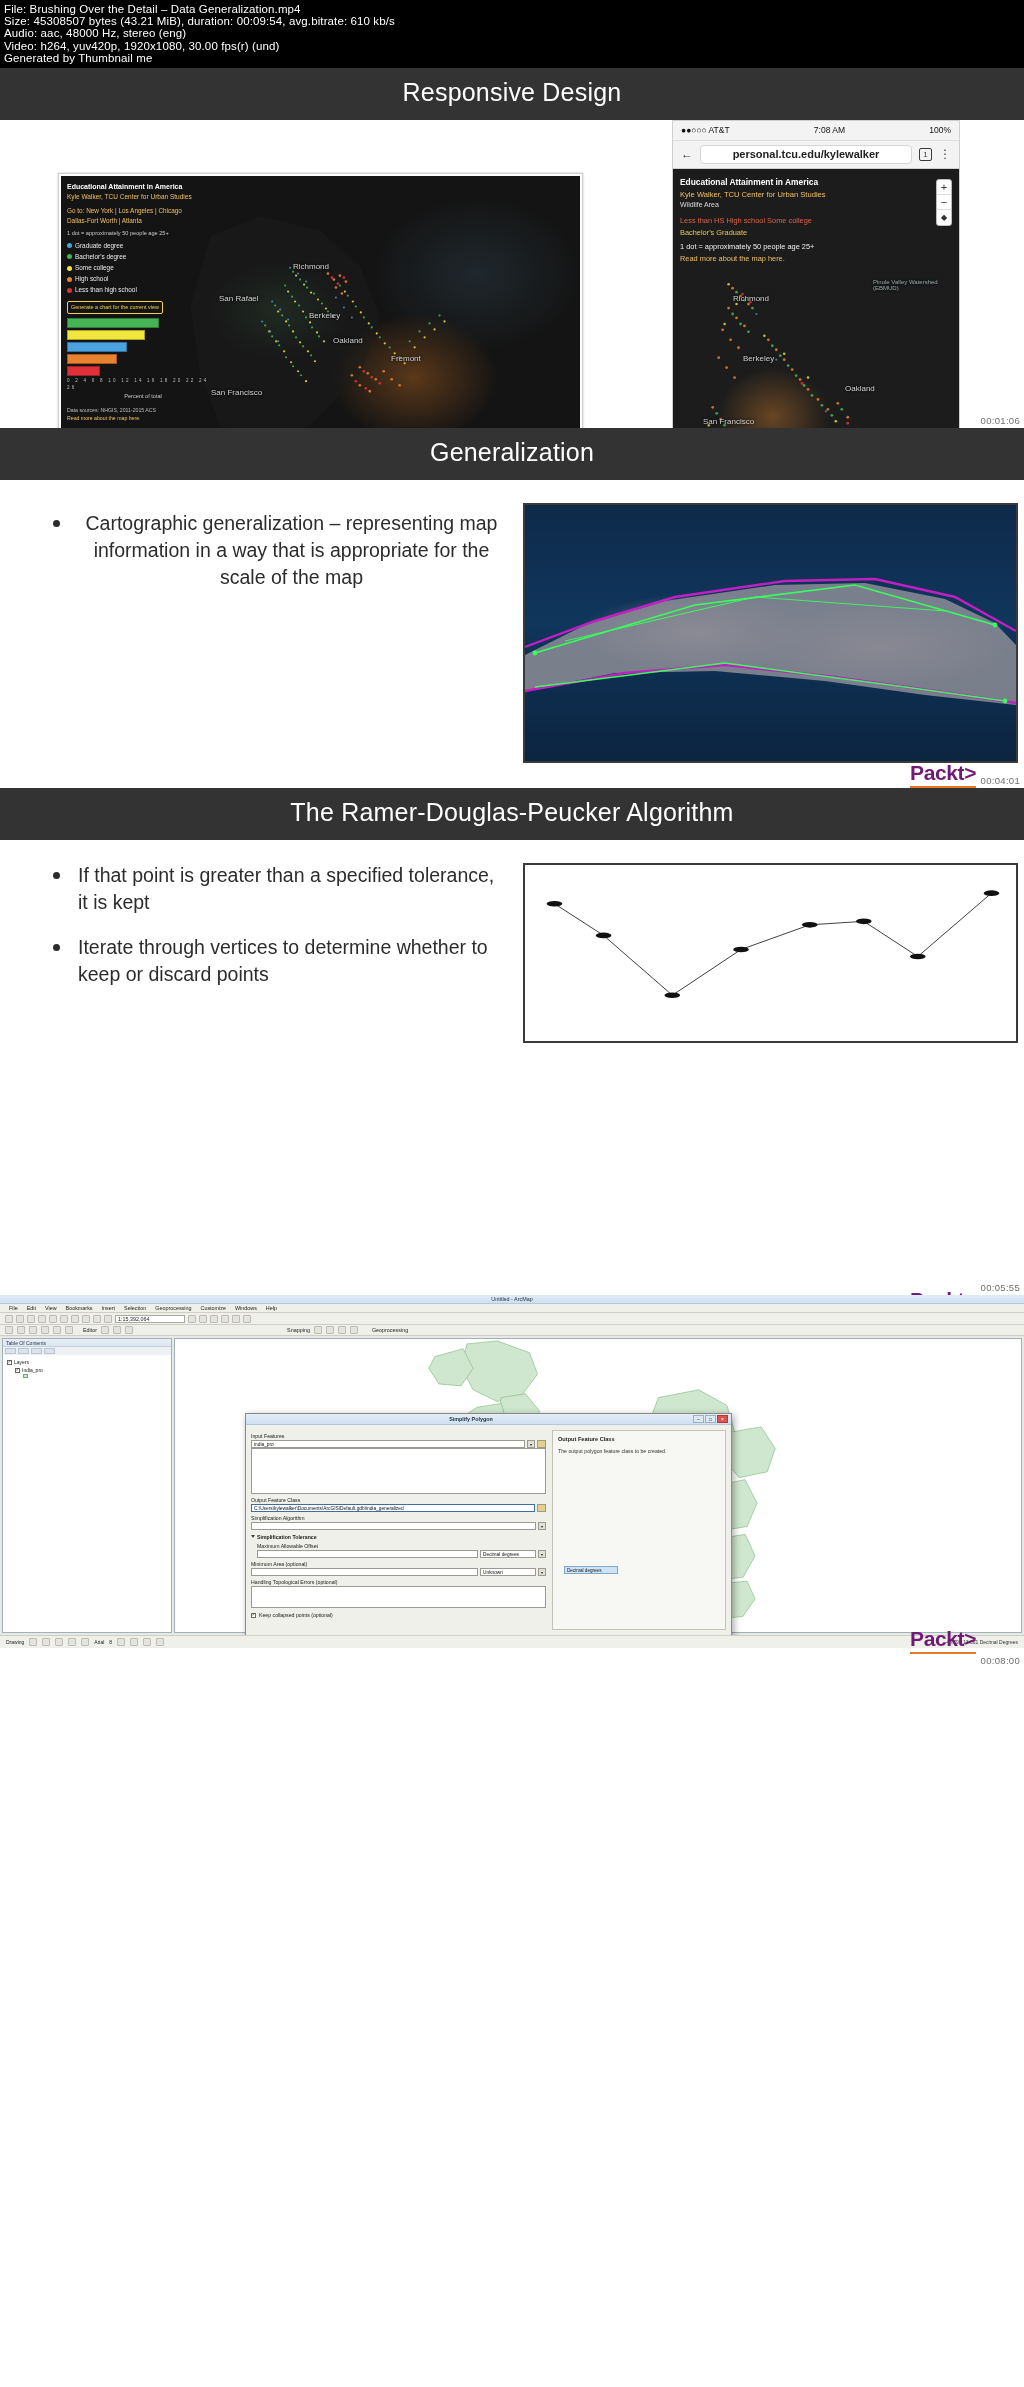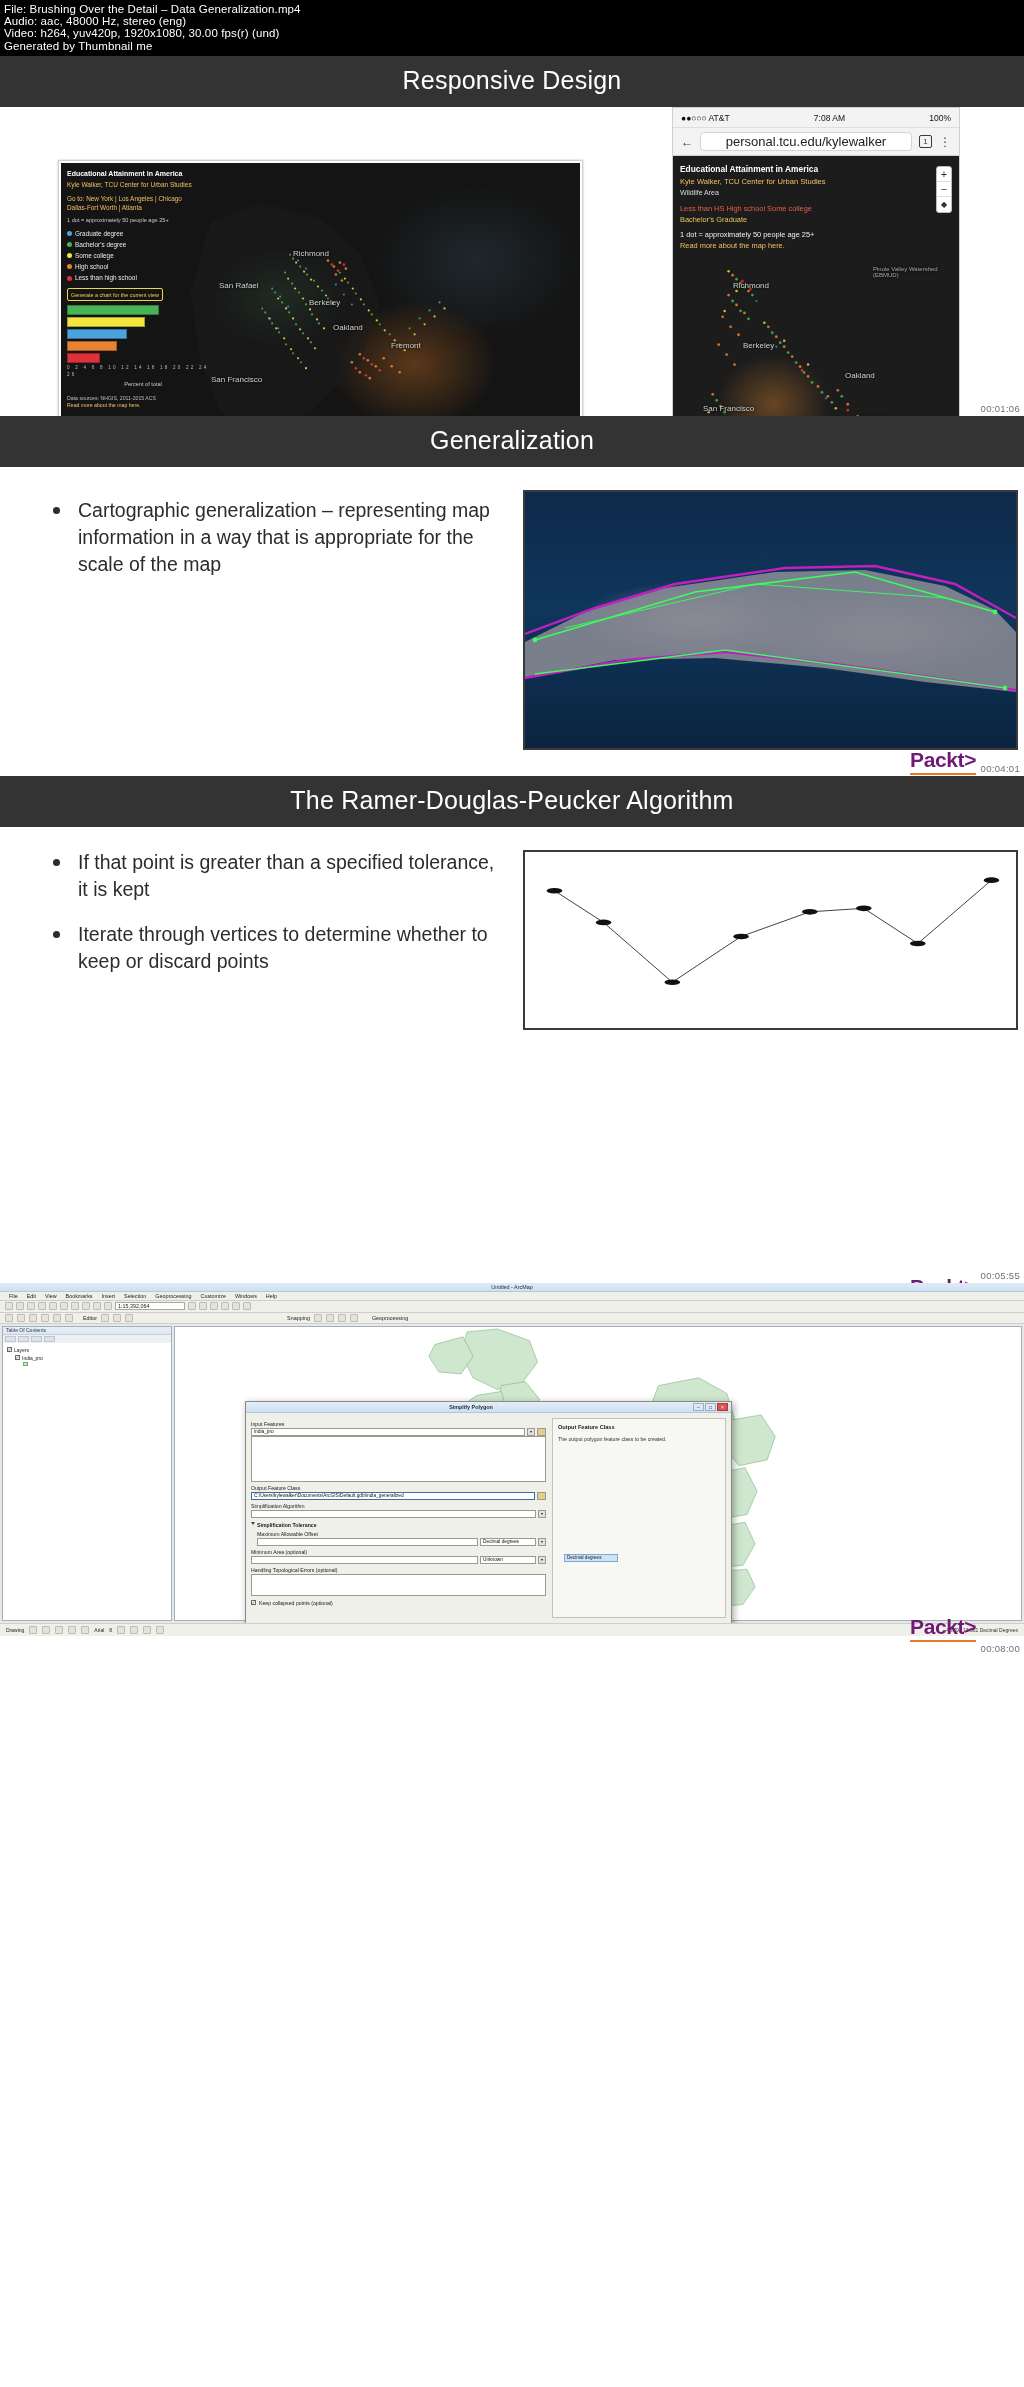--- a/index.html
+++ b/index.html
@@ -135,21 +135,21 @@
     justify-content:space-between; padding:0 8px; font-size:8.5px; color:#111;
     border-bottom:1px solid #ddd;
   }
   .phone-urlbar {
     height: 28px; background:#f3f3f3; display:flex; align-items:center;
     gap:7px; padding:0 8px; border-bottom:1px solid #cfcfcf;
   }
   .url-pill {
     flex:1; background:#fff; border:1px solid #d5d5d5; border-radius:4px;
     height:19px; display:flex; align-items:center; justify-content:center;
-    font-size:13px; color:#222; overflow:hidden; white-space:nowrap;
+    font-size:11px; color:#222; overflow:hidden; white-space:nowrap;font-weight:bold;
   }
   .ico-sq { width:13px; height:13px; border:1.3px solid #3a3a3a; border-radius:2px;
     font-size:8px; display:flex; align-items:center; justify-content:center; color:#3a3a3a;}
   .phone-map {
     position:absolute; left:0; right:0; top:48px; bottom:0;
     background:
       radial-gradient(ellipse 80px 70px at 35% 55%, rgba(250,150,50,.34), transparent 70%),
       radial-gradient(ellipse 70px 60px at 62% 72%, rgba(90,190,120,.25), transparent 70%),
       #1c1c1c;
     overflow:hidden;
@@ -183,21 +183,21 @@
   .bullets li:before {
     content:"";
     position:absolute;
     left: 8px; top: 10px;
     width: 7px; height: 7px;
     border-radius: 50%;
     background: #2c2c2c;
   }
 
   .s2 { height: 360px; }
-  .s2-body { position:relative; height:330px; }
+  .s2-body { position:relative; height:330px;text-align:center; }
   .s2 .bullets { position:absolute; left: 45px; top: 30px; width: 470px; }
   .gen-img {
     position:absolute; left: 523px; top: 23px; width: 495px; height: 260px;
     border: 2px solid #3a3a3a;
     background:
       radial-gradient(ellipse 180px 60px at 35% 50%, #7a7a86, transparent 65%),
       radial-gradient(ellipse 220px 70px at 72% 55%, #6e6e7e, transparent 60%),
       linear-gradient(180deg, #0d2a4a 0%, #10365c 45%, #0b2440 100%);
     overflow:hidden;
   }
@@ -280,20 +280,21 @@
     display:flex; align-items:center; justify-content:center; font-size:5px; color:#111;}
   .tip { position:absolute; left:318px; top:152px; width:54px; height:8px;
     background:#cfe3f7; border:1px solid #7fa8cf; font-size:4.6px;
     display:flex; align-items:center; padding-left:2px;}
 </style>
 </head>
 <body>
 
 <div class="thumb-header">
   <div>File: Brushing Over the Detail – Data Generalization.mp4</div>
+  <div>Size: 45308507 bytes (43.21 MiB), duration: 00:09:54, avg.bitrate: 610 kb/s</div>
   <div>Audio: aac, 48000 Hz, stereo (eng)</div>
   <div>Video: h264, yuv420p, 1920x1080, 30.00 fps(r) (und)</div>
   <div>Generated by Thumbnail me</div>
 </div>
 
 <section class="slide s1">
   <div class="slide-titlebar">Responsive Design</div>
 
   <div class="s1-body">
 

